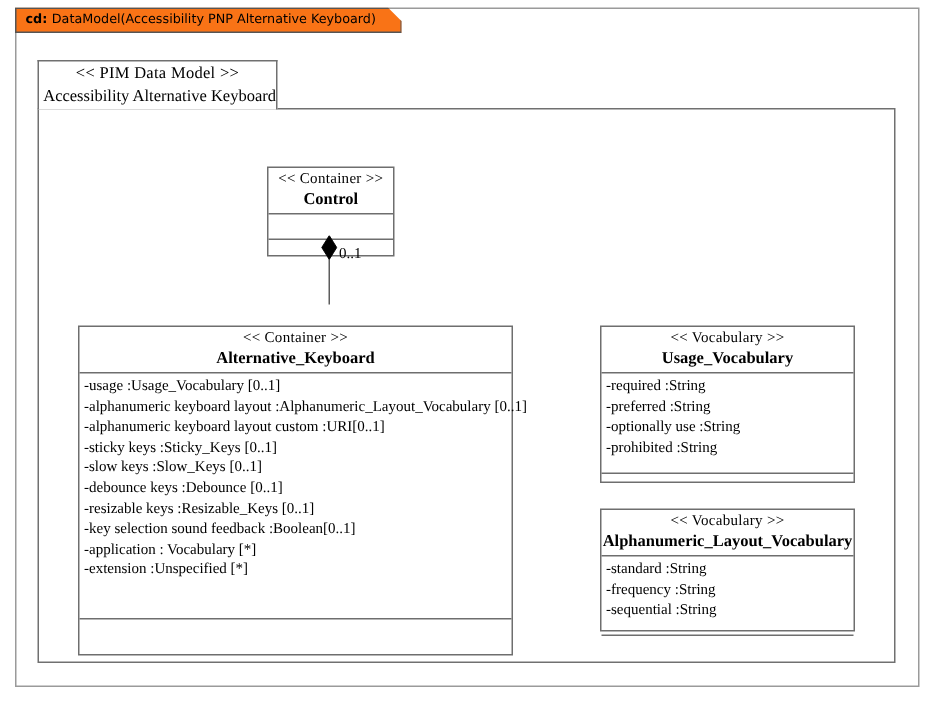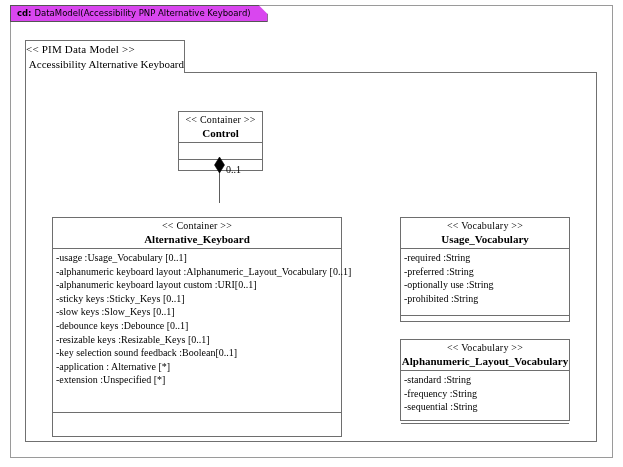--- a/index.html
+++ b/index.html
@@ -30,21 +30,21 @@
 
   
   #frame-tab {
     position: absolute;
     left: 10px;
     top: 5px;
     height: 17px;
     padding: 0 16px 0 6px;
     border: 1px solid #555555;
     box-sizing: border-box;
-    background: #d946ef;
+    background: #f97316;
     display: flex;
     align-items: center;
     white-space: nowrap;
     font-family: "DejaVu Sans", sans-serif;
     font-size: 8.5px;
     line-height: 1;
     -webkit-clip-path: polygon(0 0, calc(100% - 9px) 0, 100% 9px, 100% 100%, 0 100%);
     clip-path: polygon(0 0, calc(100% - 9px) 0, 100% 9px, 100% 100%, 0 100%);
   }
   #frame-tab .tab-kind {
@@ -59,20 +59,21 @@
     top: 40px;
     width: 160px;
     height: 33px;
     border: 1px solid #707070;
     border-bottom: none;
     box-sizing: border-box;
     background: #ffffff;
     z-index: 3;
   }
   #package-stereotype {
+    text-align: center;
     font-size: 11px;
     line-height: 15px;
     padding-top: 1px;
     letter-spacing: 0.2px;
   }
   #package-name {
     text-align: right;
     font-size: 11px;
     line-height: 15px;
     white-space: nowrap;
@@ -252,21 +253,21 @@
   </div>
   <div class="uml-compartment attrs">
     <div class="uml-attr">-usage :Usage_Vocabulary [0..1]</div>
     <div class="uml-attr">-alphanumeric keyboard layout   :Alphanumeric_Layout_Vocabulary    [0..1]</div>
     <div class="uml-attr">-alphanumeric keyboard layout custom     :URI[0..1]</div>
     <div class="uml-attr">-sticky keys :Sticky_Keys [0..1]</div>
     <div class="uml-attr">-slow keys :Slow_Keys [0..1]</div>
     <div class="uml-attr">-debounce keys :Debounce [0..1]</div>
     <div class="uml-attr">-resizable keys :Resizable_Keys [0..1]</div>
     <div class="uml-attr">-key selection sound feedback   :Boolean[0..1]</div>
-    <div class="uml-attr">-application : Alternative  [*]</div>
+    <div class="uml-attr">-application : Vocabulary  [*]</div>
     <div class="uml-attr">-extension :Unspecified [*]</div>
   </div>
   <div class="uml-compartment empty"></div>
 </div>
 
 <div class="uml-class" id="class-usage-vocabulary">
   <div class="uml-header">
     <div class="uml-stereotype">&lt;&lt; Vocabulary  &gt;&gt;</div>
     <div class="uml-name">Usage_Vocabulary</div>
   </div>

